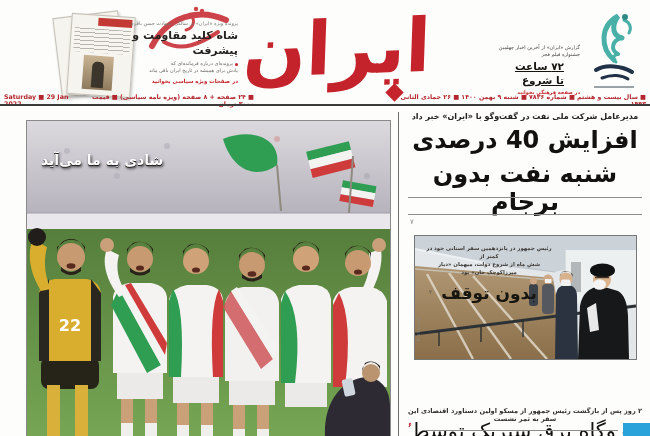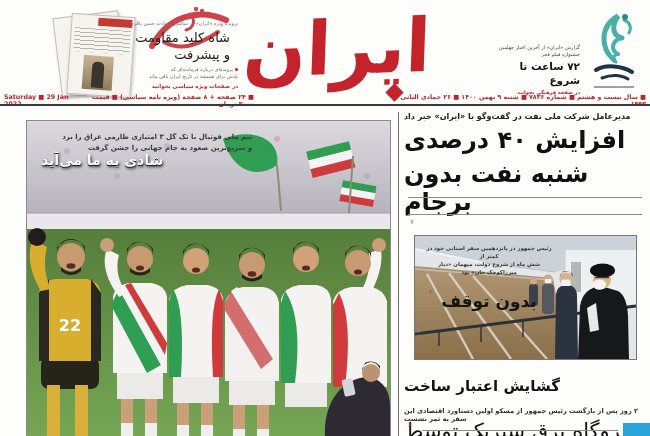--- a/index.html
+++ b/index.html
@@ -17,55 +17,55 @@
   #thumb-back{left:57px;top:14px;width:64px;height:78px;transform:rotate(-7deg);}
   #thumb-front{left:69px;top:15px;width:62px;height:79px;transform:rotate(4deg);overflow:hidden;}
   .thumb-band{position:absolute;right:2px;top:2px;width:34px;height:8px;background:#c23a33;}
   .thumb-lines{position:absolute;left:3px;top:13px;right:3px;height:24px;
      background:repeating-linear-gradient(#b9b5ad 0 1px,transparent 1px 4px);}
   .thumb-photo{position:absolute;left:14px;top:40px;width:30px;height:34px;
      background:linear-gradient(#c9b393,#8d7a5d);}
   .thumb-figure{position:absolute;left:9px;top:6px;width:12px;height:26px;background:#3c352c;border-radius:5px 5px 0 0;}
   #special-block{left:124px;top:20px;width:114px;text-align:right;line-height:1.35;}
   #special-block .k{font-size:5px;color:#7a7672;}
-  #special-block .t{font-size:13px;font-weight:400;color:#23201d;margin:2px 8px 2px;}
+  #special-block .t{font-size:11px;font-weight:700;color:#23201d;margin:2px 0 2px;}
   #special-block .s{font-size:5px;color:#6d6965;}
   #special-block .r{font-size:5.5px;font-weight:700;color:#c4232b;margin-top:4px;}
   .red-bullet{display:inline-block;width:3px;height:3px;background:#c4232b;border-radius:50%;margin-left:2px;vertical-align:middle;}
   #calligraphy-art{left:138px;top:4px;width:96px;height:58px;opacity:.85;pointer-events:none;}
   #watermark{left:114px;top:55px;width:110px;font-size:10px;font-weight:700;font-style:italic;
      color:rgba(213,66,56,.9);letter-spacing:.5px;text-shadow:0 0 1px #fff;}
   #festival-block{left:498px;top:44px;width:82px;text-align:right;line-height:1.3;}
   #festival-block .rep{font-size:5px;color:#4a4642;}
-  #festival-block .tt{font-size:10.5px;font-weight:800;color:#16130f;margin:3px 0 2px;}
+  #festival-block .tt{font-size:10.5px;font-weight:800;color:#16130f;margin:3px 16px 2px;text-decoration:underline;}
   #festival-block .rd{font-size:5px;font-weight:700;color:#c4232b;}
   #bird-logo{left:584px;top:8px;width:58px;height:84px;}
   #dateline-left{left:4px;top:93px;width:250px;display:flex;gap:4px;align-items:center;font-size:6.3px;font-weight:700;}
   #dateline-right{left:398px;top:93px;width:248px;text-align:right;font-size:6.3px;font-weight:700;}
   #header-rule{left:0;top:104px;width:650px;height:2px;background:#3c3a38;}
   
   #fb-box{left:26px;top:120px;width:363px;height:316px;border:1px solid #8a8a8a;overflow:hidden;background:#cfccd3;}
   #fb-kicker{right:38%;top:11px;width:60%;text-align:right;font-size:7px;color:#3d3a38;line-height:1.6;font-weight:700;}
   #fb-headline{left:14px;top:31px;font-size:14px;font-weight:800;color:#fff;
      text-shadow:0 1px 0 #222,1px 2px 3px rgba(0,0,0,.8);}
   
   #divider-v{left:398px;top:112px;width:1px;height:324px;background:#6d6d6d;}
   
-  .col-r{left:404px;width:242px;text-align:left;}
+  .col-r{left:404px;width:242px;text-align:center;}
   #lead-kicker{top:112px;font-size:8px;font-weight:700;color:#23201d;}
   #lead-h1{top:126px;font-size:24px;font-weight:800;color:#121110;}
   #lead-h2{top:160px;font-size:24px;font-weight:800;color:#121110;}
   #lead-rule-a{left:408px;top:197px;width:234px;height:1px;}
   #lead-subhead{top:200px;font-size:9.5px;font-weight:800;color:#c0232b;}
   #lead-rule-b{left:408px;top:214px;width:234px;height:1px;}
   #lead-pageref{left:410px;top:218px;font-size:7px;color:#8a8784;}
   #pres-box{left:414px;top:235px;width:221px;height:123px;border:1px solid #777;overflow:hidden;background:#e3e7ea;}
   #pres-overlay{position:absolute;left:10px;top:8px;width:128px;text-align:center;direction:rtl;}
   #pres-overlay .k{font-size:5.4px;color:#3a3734;line-height:1.5;font-weight:700;}
-  #pres-overlay .h{font-size:17px;font-weight:800;color:#17150f;margin-top:15px;}
+  #pres-overlay .h{font-size:17px;font-weight:800;color:#17150f;margin-top:7px;}
   #pres-pageref{position:absolute;left:14px;top:52px;font-size:6px;color:#55524e;}
   #pres-credit{position:absolute;left:1px;bottom:18px;font-size:4.5px;color:#8d8a86;
      writing-mode:vertical-rl;transform:rotate(180deg);letter-spacing:.5px;}
   #energy-kicker{top:366px;font-size:6.6px;font-weight:700;color:#33302d;margin-top:41px;}
   #energy-h1{top:377px;font-size:15px;font-weight:800;color:#141311;}
   #energy-h2{top:419px;font-size:21px;font-weight:400;color:#141311;}
   #energy-pageref{left:408px;top:421px;font-size:6.5px;color:#c0232b;font-weight:700;}
   #energy-rule{left:422px;top:430px;width:196px;height:1px;}
   #blue-box{left:623px;top:423px;width:27px;height:13px;background:#2aa2da;}
 </style>
@@ -262,31 +262,27 @@
         </g>
 
         <g>
           <path d="M298,316 C296,282 314,258 340,256 C356,258 363,270 363,286 L363,316 Z" fill="#2e2a33"></path>
           <rect x="316" y="258" width="11" height="17" rx="2" fill="#cfd6dd" transform="rotate(-12 321 266)"></rect>
           <circle cx="344" cy="252" r="9" fill="#b9946e"></circle>
           <path d="M335,250 A9 9 0 0 1 353,250 L353,245 Q346,238 338,242 Z" fill="#1d1712"></path>
         </g>
       </g>
     </svg>
-    <div id="fb-kicker" class="abs rtl">
-      <div>تیم ملی فوتبال با تک گل ۳ امتیازی طارمی عراق را برد</div>
-      <div>و سریع‌ترین صعود به جام جهانی را جشن گرفت</div>
-    </div>
     <div id="fb-headline" class="abs rtl">شادی به ما می‌آید</div>
   </div>
 
   <div id="divider-v" class="abs"></div>
 
   <div id="lead-kicker" class="abs rtl col-r">مدیرعامل شرکت ملی نفت در گفت‌وگو با «ایران» خبر داد</div>
-  <div id="lead-h1" class="abs rtl col-r">افزایش ۴۰ درصدی</div>
+  <div id="lead-h1" class="abs rtl col-r">افزایش 40 درصدی</div>
   <div id="lead-h2" class="abs rtl col-r">شنبه نفت بدون برجام</div>
   <div id="lead-rule-a" class="abs hairline"></div>
   <div id="lead-rule-b" class="abs hairline"></div>
   <div id="lead-pageref" class="abs">۷</div>
 
   <div id="pres-box" class="abs">
     <svg width="221" height="123" viewBox="0 0 221 123">
       <defs>
         <linearGradient id="gField" x1="0" y1="0" x2="0" y2="1">
           <stop offset="0" stop-color="#b09672"></stop>
@@ -335,19 +331,18 @@
     <div id="pres-overlay">
       <div class="k">رئیس جمهور در پانزدهمین سفر استانی خود در کمتر از</div>
       <div class="k">شش ماه از شروع دولت، میهمان «دیار میرزاکوچک خان» بود</div>
       <div class="h">بدون توقف</div>
     </div>
     <div id="pres-pageref">۲</div>
     <div id="pres-credit">Pishkhan</div>
   </div>
 
   <div id="energy-kicker" class="abs rtl col-r">۲ روز پس از بازگشت رئیس جمهور از مسکو اولین دستاورد اقتصادی این سفر به ثمر نشست</div>
-  <div id="energy-h1" class="abs rtl col-r">گشایش اعتبار ساخت</div>
   <div id="energy-h2" class="abs rtl col-r">نیروگاه برق سیریک توسط روس‌ها</div>
   <div id="energy-pageref" class="abs">۶</div>
   <div id="energy-rule" class="abs hairline"></div>
   <div id="blue-box" class="abs"></div>
 
 </div>
 
 </body></html>

